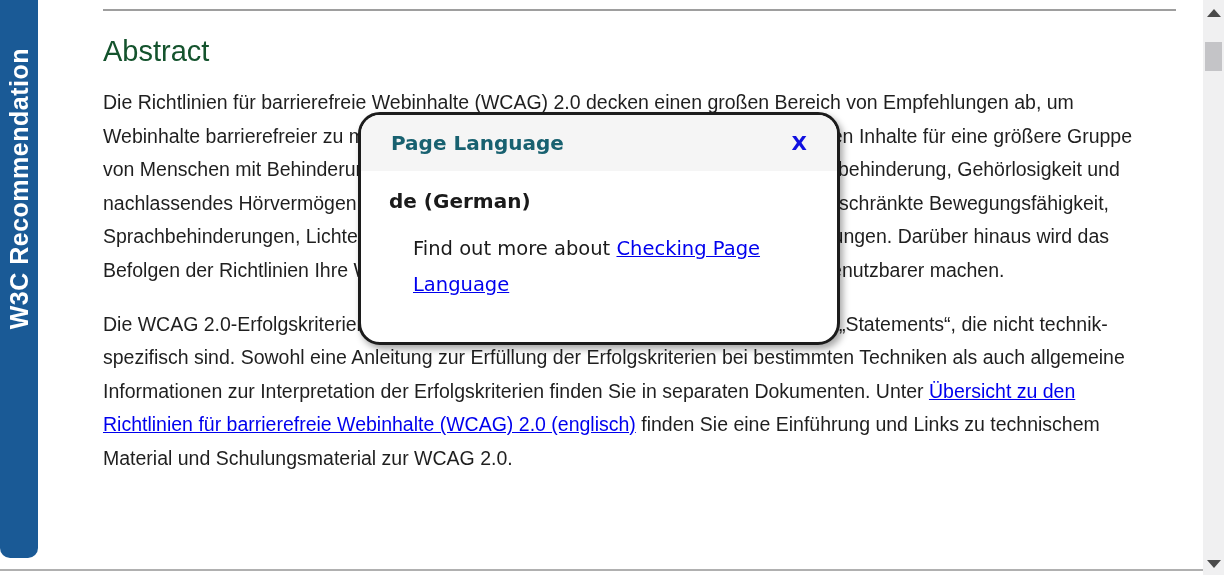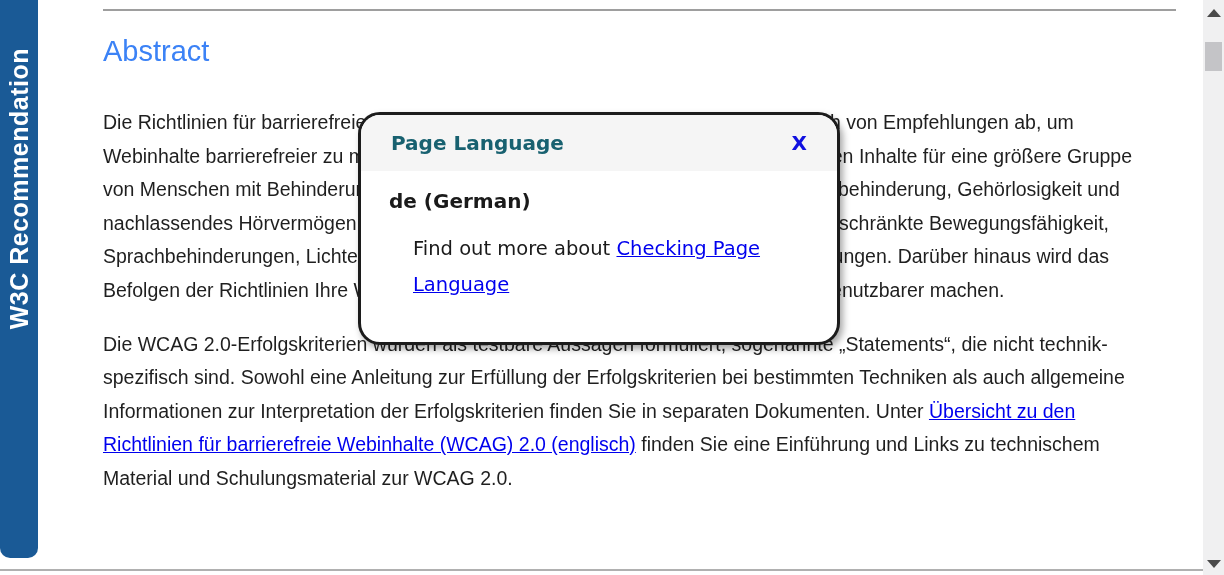--- a/index.html
+++ b/index.html
@@ -25,22 +25,22 @@
 
   
   .content{
     position:absolute;left:103px;top:0;width:1073px;height:570px;
     overflow:hidden;
   }
   .top-rule{
     border:none;border-top:2px solid #9e9e9e;margin:9px 0 0 0;width:1073px;
   }
   .doc-heading{
-    font-size:29px;font-weight:400;color:#3b82f6;
-    margin:24px 0 38px 0;
+    font-size:29px;font-weight:400;color:#14532d;
+    margin:24px 0 18px 0;
   }
   .doc-par{
     font-size:19.5px;line-height:33.6px;margin:0 0 20px 0;
     max-width:1055px;
   }
   .doc-link{color:#0000ee;text-decoration:underline;cursor:pointer;}
 
   
   .bottom-line{
     position:absolute;left:0;top:569px;width:1203px;height:2px;

